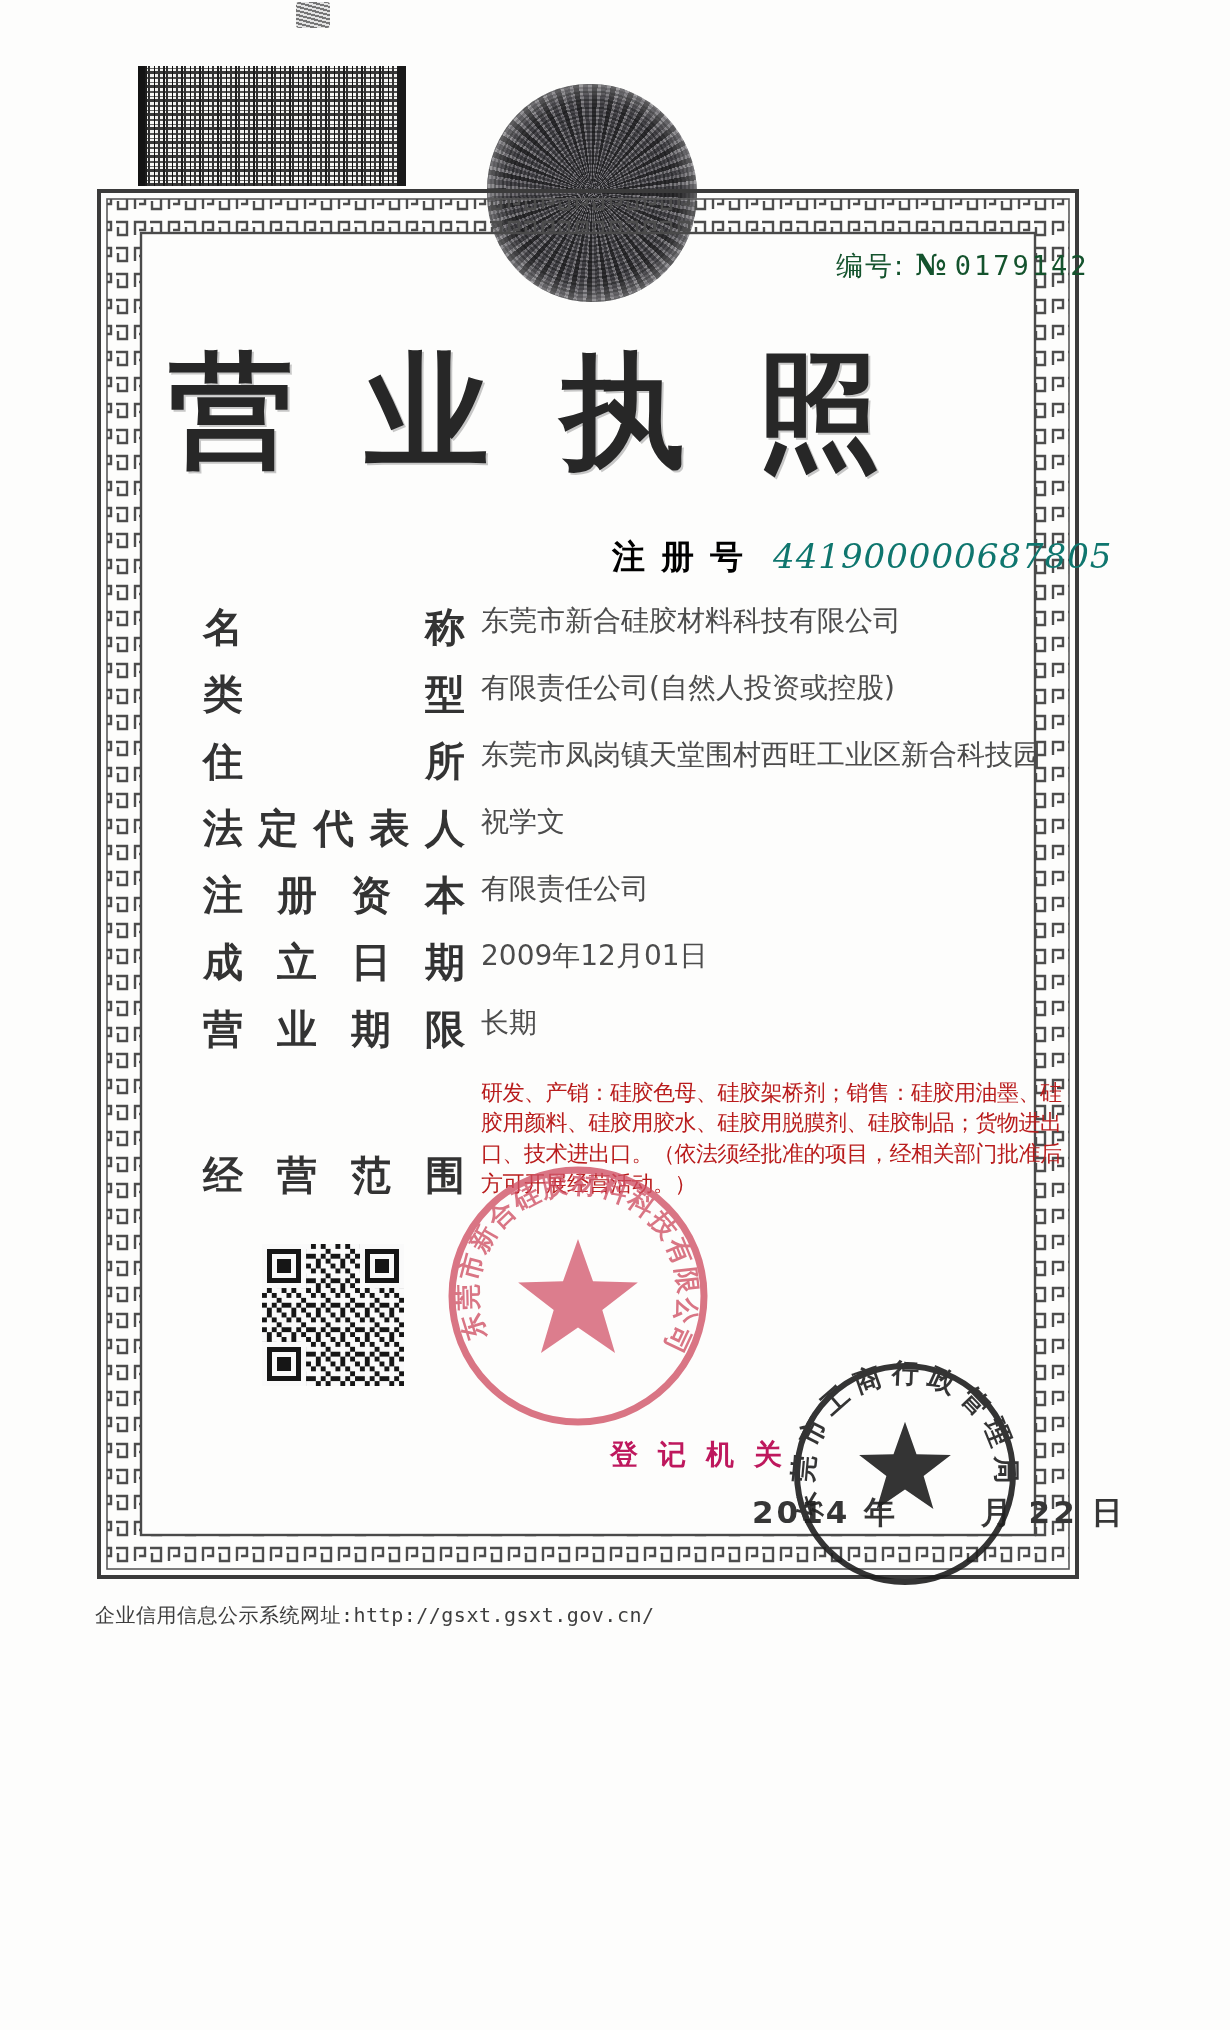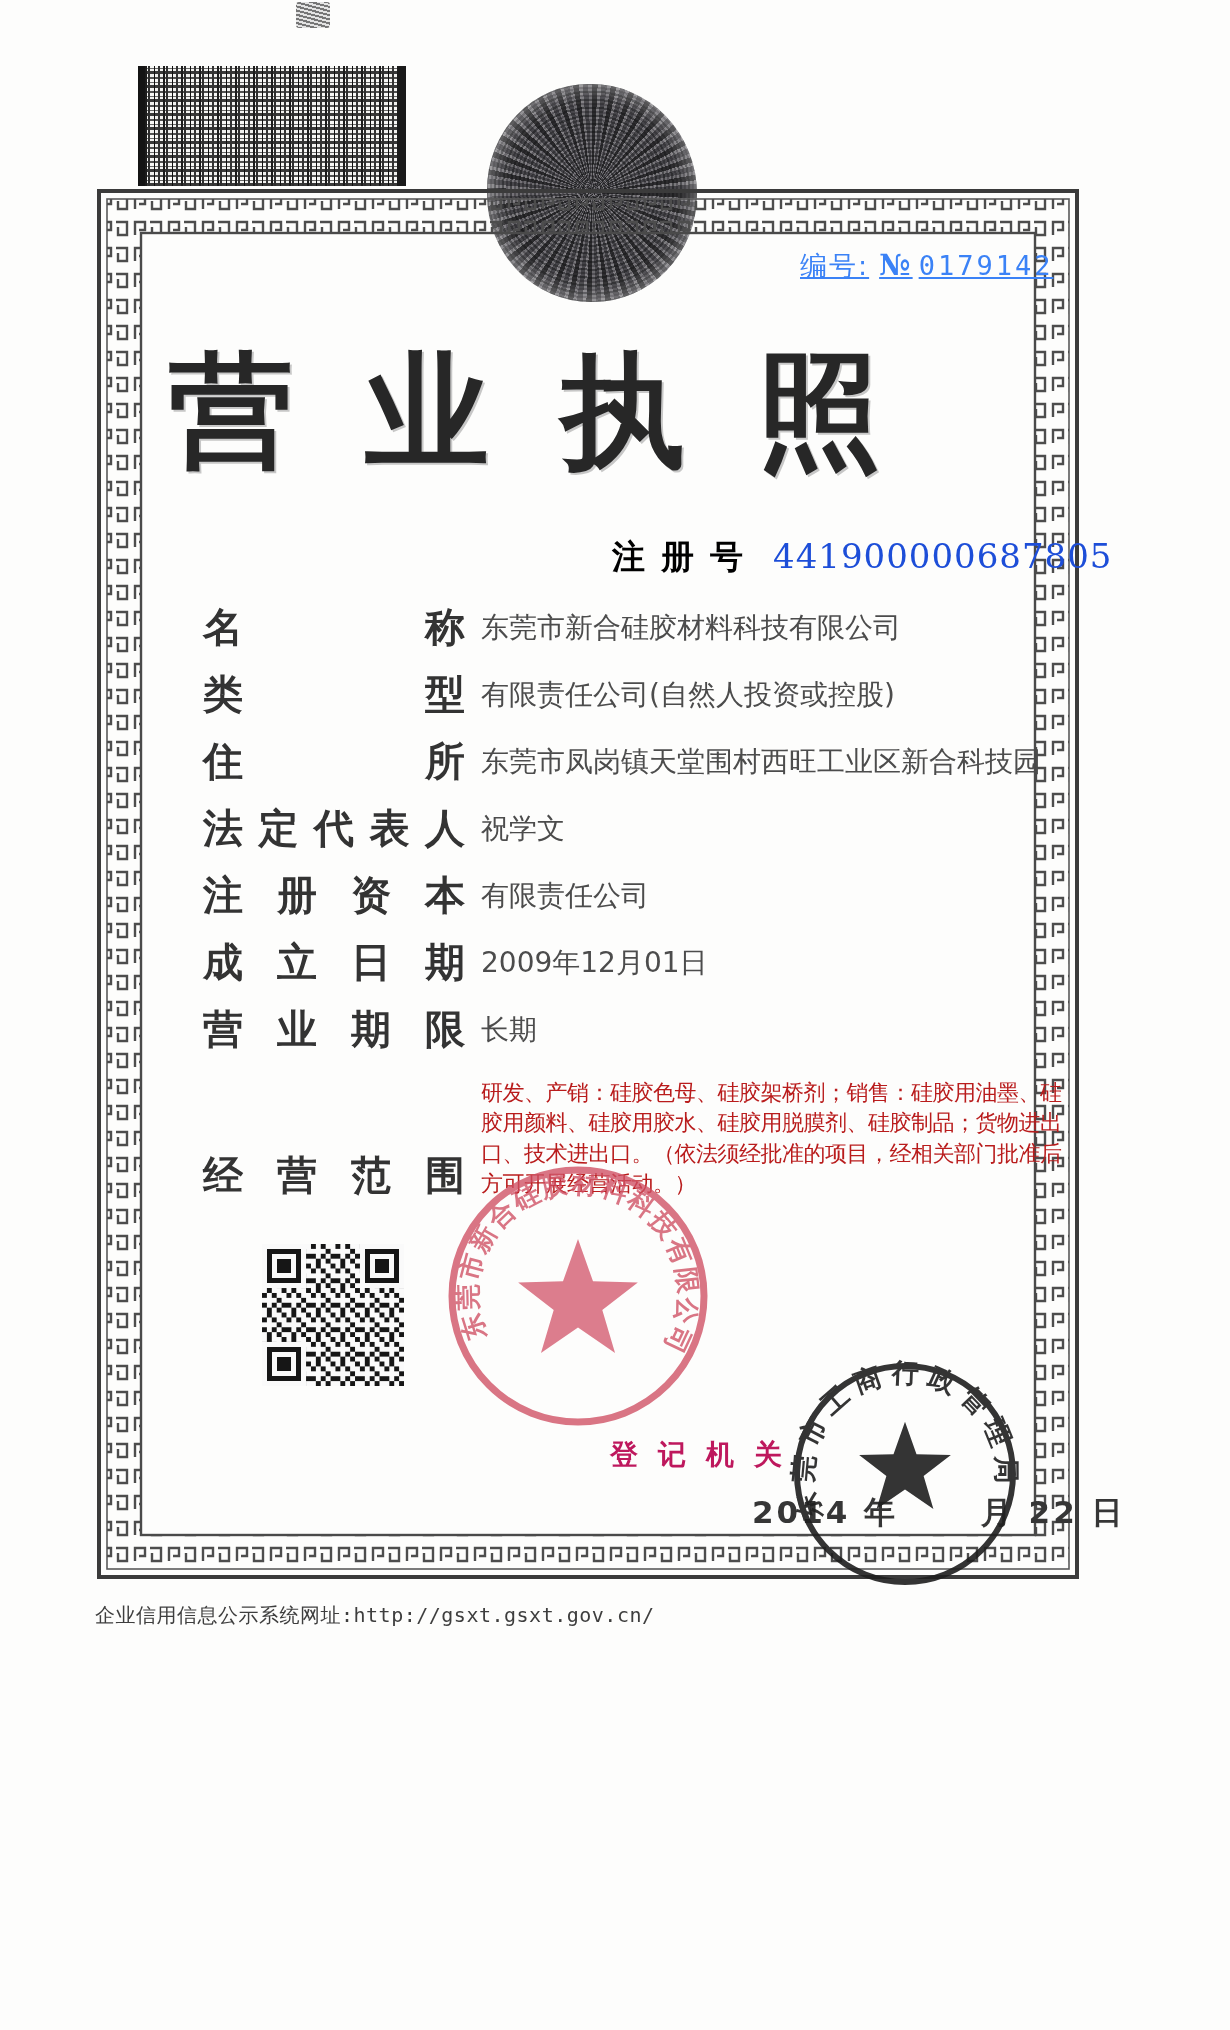--- a/index.html
+++ b/index.html
@@ -29,39 +29,39 @@
   }
   .smudge{
     position:absolute;left:296px;top:2px;width:34px;height:26px;
     background:repeating-linear-gradient(15deg,#555 0 2px,#ddd 2px 4px);
     opacity:.8;border-radius:3px;
   }
   
   .frame{position:absolute;left:97px;top:189px;}
   
   .serial{
-    position:absolute;left:800px;top:248px;font-size:27px;color:#3b82f6;
-    letter-spacing:2px;white-space:nowrap;text-decoration:underline;
+    position:absolute;left:836px;top:248px;font-size:27px;color:#14532d;
+    letter-spacing:2px;white-space:nowrap;
   }
   .serial .sym{font-family:"DejaVu Serif",serif;font-weight:bold;font-size:29px;padding:0 6px 0 10px;}
   .serial .num{font-family:"DejaVu Sans Mono",monospace;font-size:27px;letter-spacing:3px;}
   .title{
     position:absolute;left:0;top:330px;width:1050px;text-align:center;
     font-size:124px;font-weight:900;color:#272727;
     letter-spacing:72px;text-indent:72px;white-space:nowrap;
     text-shadow:2px 2px 0 rgba(40,40,40,.25);
   }
   .regline{
     position:absolute;left:612px;top:535px;white-space:nowrap;
   }
   .regline .lbl{font-size:33px;color:#000000;letter-spacing:16px;font-weight:600;}
-  .regline .num{font-family:"DejaVu Serif",serif;font-size:34px;color:#1d4ed8;letter-spacing:1px;padding-left:14px;}
+  .regline .num{font-family:"DejaVu Serif",serif;font-size:34px;color:#0f766e;letter-spacing:1px;padding-left:14px;font-style:italic;}
   
   .fields{position:absolute;left:203px;top:603px;width:872px;}
-  .frow{display:flex;align-items:center;margin-bottom:19px;}
+  .frow{display:flex;align-items:flex-start;margin-bottom:19px;}
   .frow .lab{
     width:262px;flex:0 0 262px;font-size:40px;font-weight:700;color:#333;
     text-align:justify;text-align-last:justify;line-height:1.2;
   }
   .frow .val{flex:1;padding-left:16px;font-size:28px;color:#4c4c4c;line-height:1.25;}
   .frow.scope{align-items:flex-end;}
   .frow.scope .val{font-size:22px;line-height:1.38;color:#b91c1c;letter-spacing:-0.5px;max-width:620px;padding-top:6px;}
   .frow.scope .val{font-weight:500;}
   
   .qr{position:absolute;left:262px;top:1244px;}

